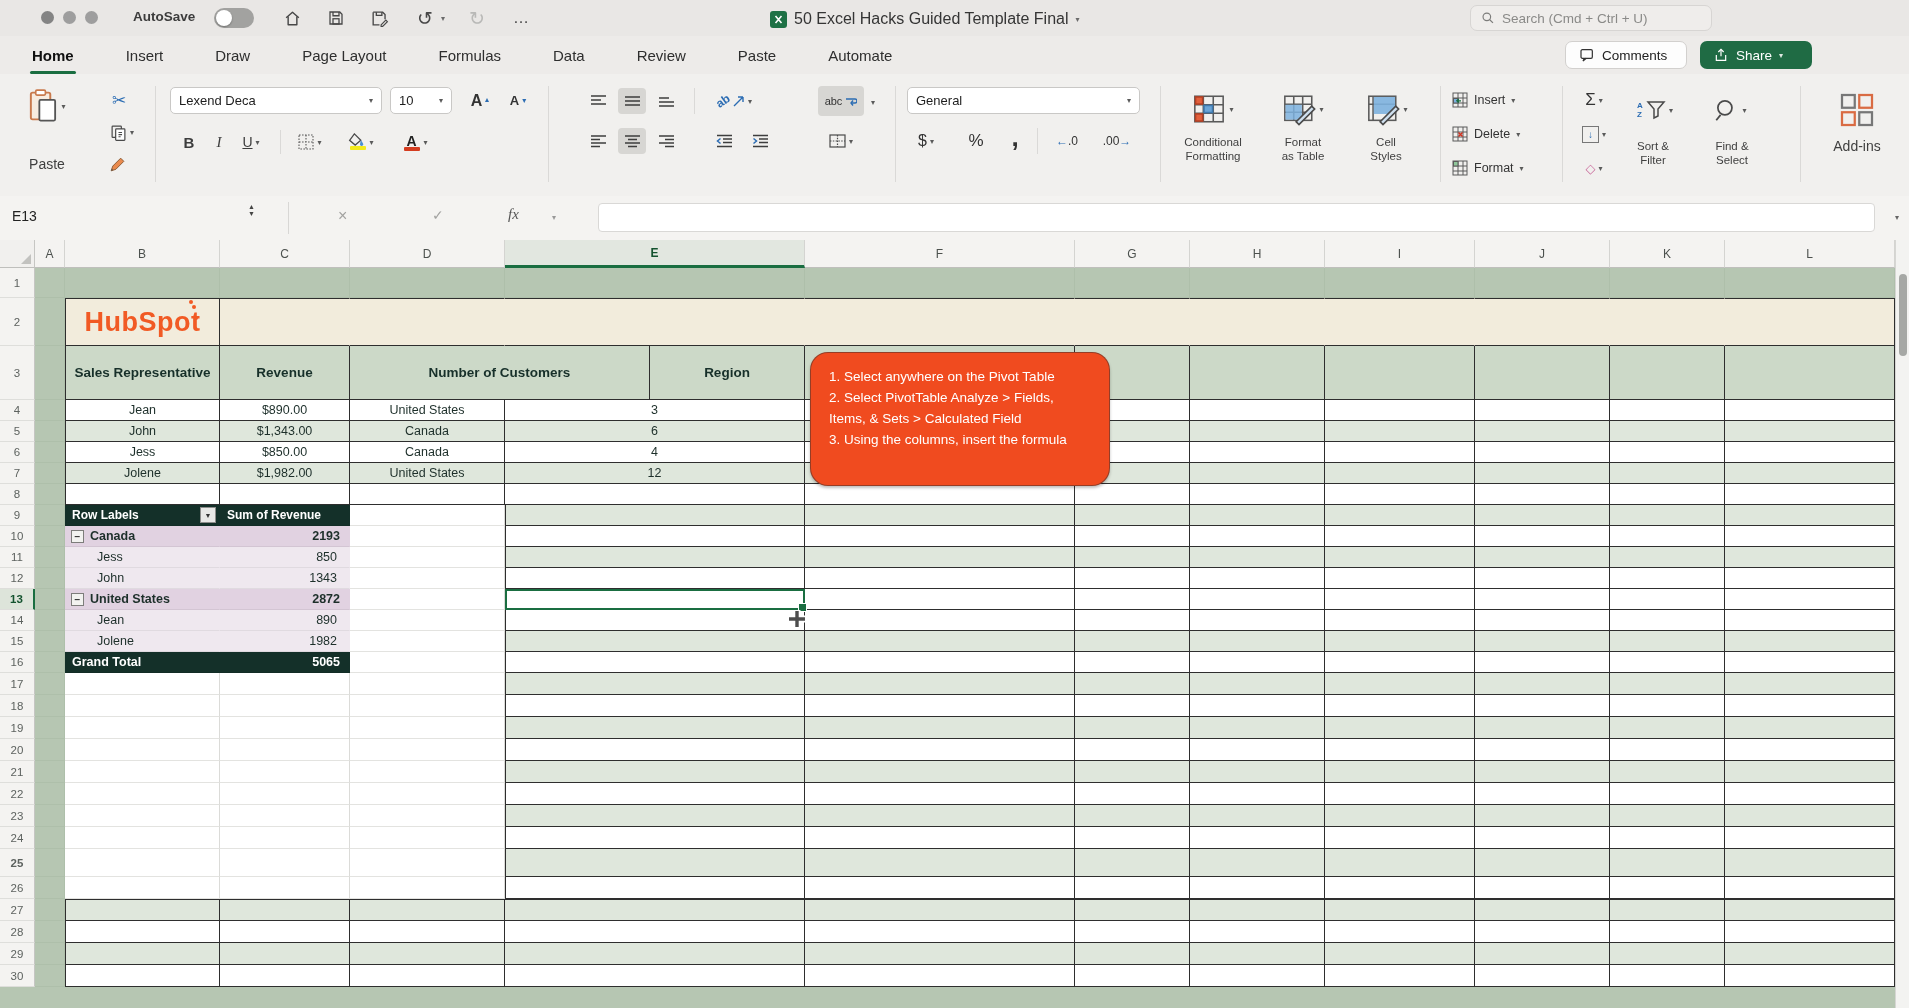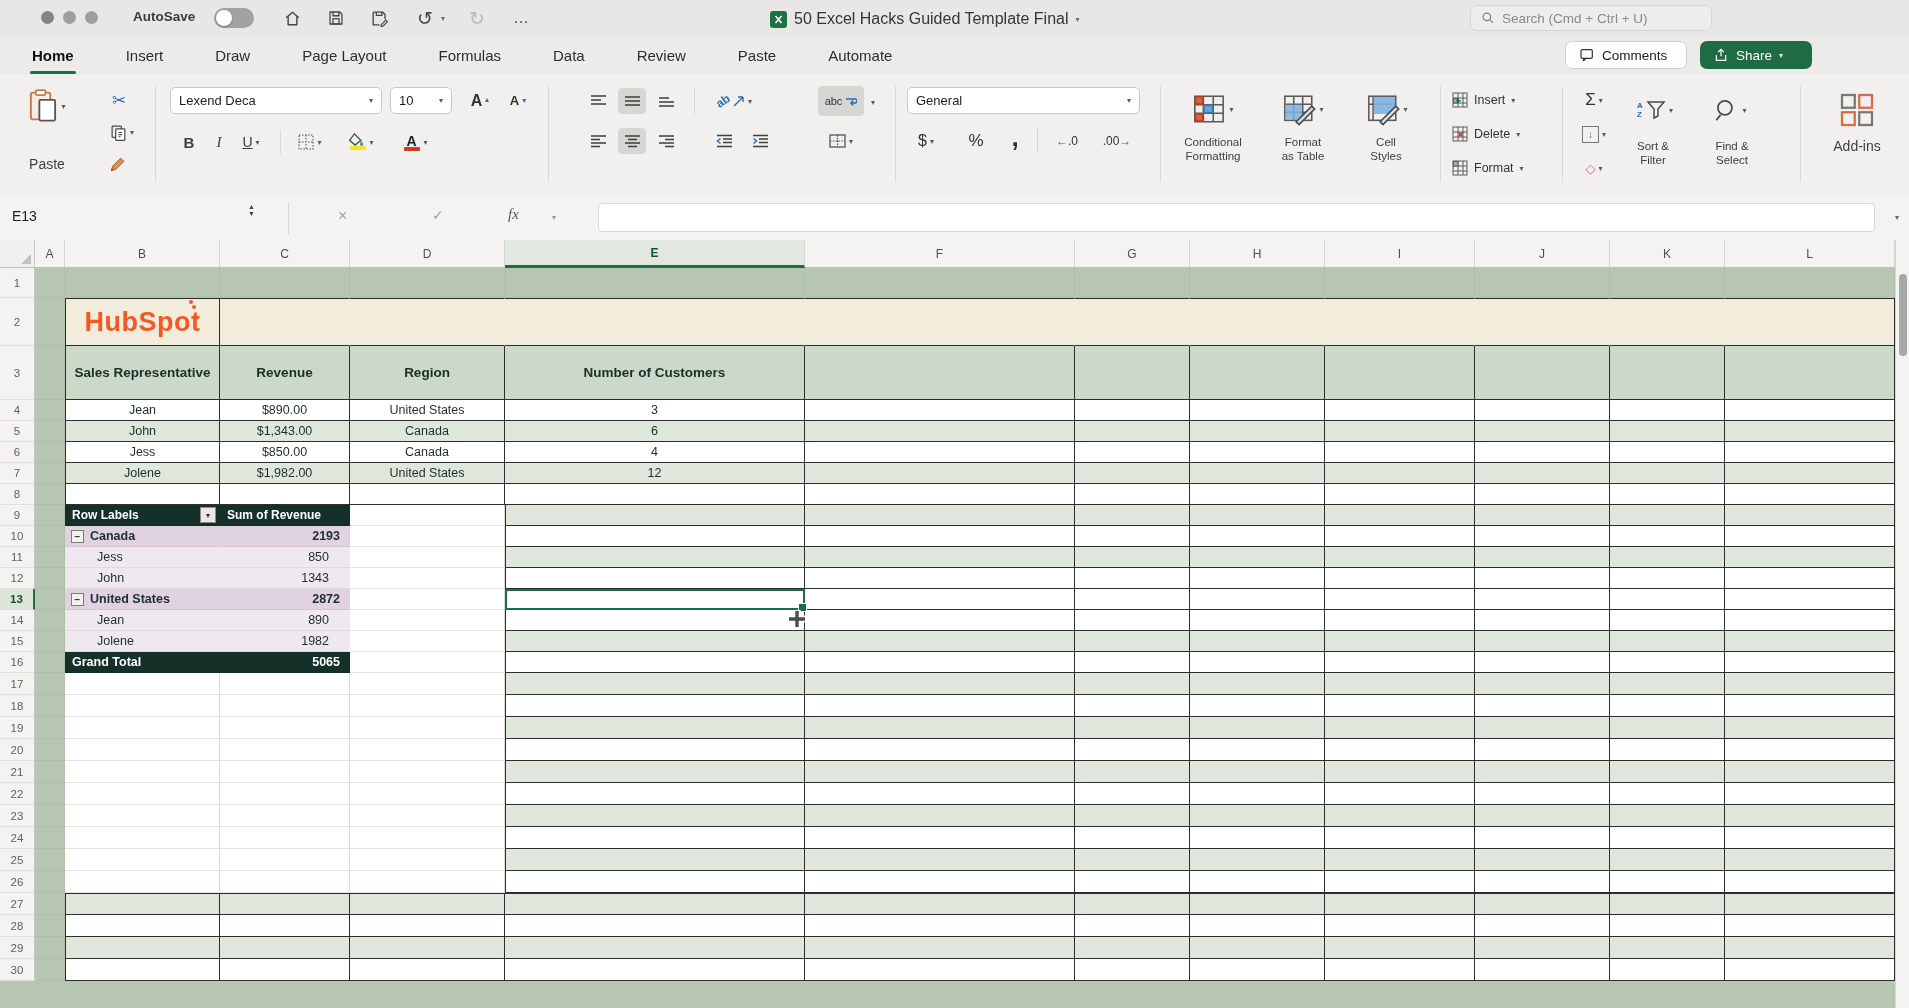--- a/index.html
+++ b/index.html
@@ -78,21 +78,21 @@
   .bdb{border-bottom:1px solid #2e2e2e;}
   .bdl{border-left:1px solid #2e2e2e;}
   .bdt{border-top:1px solid #2e2e2e;}
   .nr{border-right-color:transparent;}
   .thdr{font-weight:bold;font-size:13.5px;color:#17302a;}
   .pbase{border-right:1px solid transparent;border-bottom:1px solid rgba(0,0,0,0.06);}
   .ph{background:#143029;color:#fff;font-weight:bold;font-size:12px;justify-content:flex-start;padding-left:7px;}
   .pg{background:#e1d2e1;font-weight:bold;justify-content:flex-start;padding-left:6px;font-size:12.5px;}
   .pgv{background:#e1d2e1;font-weight:bold;justify-content:flex-end;padding-right:9px;}
   .pc{background:#efe8ef;justify-content:flex-start;padding-left:32px;font-size:12.5px;}
-  .pcv{background:#efe8ef;justify-content:flex-end;padding-right:20px;}
+  .pcv{background:#efe8ef;justify-content:flex-end;padding-right:12px;}
   .pt{background:#143029;color:#fff;font-weight:bold;justify-content:flex-start;padding-left:7px;}
   .ptv{background:#143029;color:#fff;font-weight:bold;justify-content:flex-end;padding-right:9px;}
   .fbox{position:absolute;right:3px;top:50%;transform:translateY(-50%);width:14px;height:14px;background:#e8e8e6;border:1px solid #8d8d8b;display:flex;align-items:center;justify-content:center;font-size:7px;color:#333;}
   .minus{display:inline-flex;width:11px;height:11px;border:1px solid #7d7d7b;background:#f2f2f0;color:#333;font-size:10px;line-height:9px;align-items:center;justify-content:center;margin-right:6px;flex:none;}
   
   .logo{font-weight:bold;font-size:27px;color:#f15a24;letter-spacing:.5px;display:flex;align-items:center;}
   .logo-o{position:relative;display:inline-block;}
   .spoke{position:absolute;width:4px;height:4px;border-radius:50%;background:#f15a24;}
   .spoke.s1{right:-5px;top:-2px;}
   .spoke.s2{right:-7px;top:9px;}
@@ -581,22 +581,22 @@
             <div class="cell beige bdt bdb nr" style="width: 150px;"></div>
             <div class="cell beige bdt bdb nr" style="width: 135px;"></div>
             <div class="cell beige bdt bdb nr" style="width: 115px;"></div>
             <div class="cell beige bdt bdb bdr" style="width: 170px;"></div>
           </div>
           <div class="row" style="height: 54px;">
             <div class="gut">3</div>
             <div class="cell band" style="width: 30px;"></div>
             <div class="cell hgreen bdr bdb bdl thdr" style="width: 155px;">Sales Representative</div>
             <div class="cell hgreen bdr bdb thdr" style="width: 130px;">Revenue</div>
+            <div class="cell hgreen bdr bdb thdr" style="width: 300px;">Number of Customers</div>
             <div class="cell hgreen bdr bdb thdr" style="width: 155px;">Region</div>
-            <div class="cell hgreen bdr bdb thdr" style="width: 300px;">Number of Customers</div>
             <div class="cell hgreen bdr bdb" style="width: 270px;"></div>
             <div class="cell hgreen bdr bdb" style="width: 115px;"></div>
             <div class="cell hgreen bdr bdb" style="width: 135px;"></div>
             <div class="cell hgreen bdr bdb" style="width: 150px;"></div>
             <div class="cell hgreen bdr bdb" style="width: 135px;"></div>
             <div class="cell hgreen bdr bdb" style="width: 115px;"></div>
             <div class="cell hgreen bdr bdb" style="width: 170px;"></div>
           </div>
           <div class="row" style="height: 21px;">
             <div class="gut">4</div>
@@ -915,21 +915,21 @@
             <div class="cell" style="width: 155px;"></div>
             <div class="cell awhite bdr bdb bdl" style="width: 300px;"></div>
             <div class="cell awhite bdr bdb" style="width: 270px;"></div>
             <div class="cell awhite bdr bdb" style="width: 115px;"></div>
             <div class="cell awhite bdr bdb" style="width: 135px;"></div>
             <div class="cell awhite bdr bdb" style="width: 150px;"></div>
             <div class="cell awhite bdr bdb" style="width: 135px;"></div>
             <div class="cell awhite bdr bdb" style="width: 115px;"></div>
             <div class="cell awhite bdr bdb" style="width: 170px;"></div>
           </div>
-          <div class="row" style="height: 22px;">
+          <div class="row" style="height: 28px; font-weight: bold;">
             <div class="gut">25</div>
             <div class="cell band" style="width: 30px;"></div>
             <div class="cell" style="width: 155px;"></div>
             <div class="cell" style="width: 130px;"></div>
             <div class="cell" style="width: 155px;"></div>
             <div class="cell agreen bdr bdb bdl" style="width: 300px;"></div>
             <div class="cell agreen bdr bdb" style="width: 270px;"></div>
             <div class="cell agreen bdr bdb" style="width: 115px;"></div>
             <div class="cell agreen bdr bdb" style="width: 135px;"></div>
             <div class="cell agreen bdr bdb" style="width: 150px;"></div>
@@ -1011,20 +1011,25 @@
             <div class="cell awhite bdr bdb" style="width: 135px;"></div>
             <div class="cell awhite bdr bdb" style="width: 115px;"></div>
             <div class="cell awhite bdr bdb" style="width: 170px;"></div>
           </div>
         </div>
 
       <div id="selbox" style="left:505px;top:321px;width:300px;height:21px">
         <span class="handle"></span>
       </div>
 
+      <div id="callout" style="left:810px;top:84px;width:300px;height:134px">
+        <div>1. Select anywhere on the Pivot Table</div>
+        <div>2. Select PivotTable Analyze &gt; Fields, Items, &amp; Sets &gt; Calculated Field</div>
+        <div>3. Using the columns, insert the formula</div>
+      </div>
 
       <div id="cursor" style="left:786px;top:340px">
         <svg width="22" height="22" viewBox="0 0 22 22">
             <path d="M11 2v18M2 11h18" stroke="#fff" stroke-width="7"></path>
             <path d="M11 3v16M3 11h16" stroke="#4d4d4d" stroke-width="3.4"></path>
           </svg>
       </div>
     </div>
     <div id="vscroll">
       <span class="thumb"></span>

